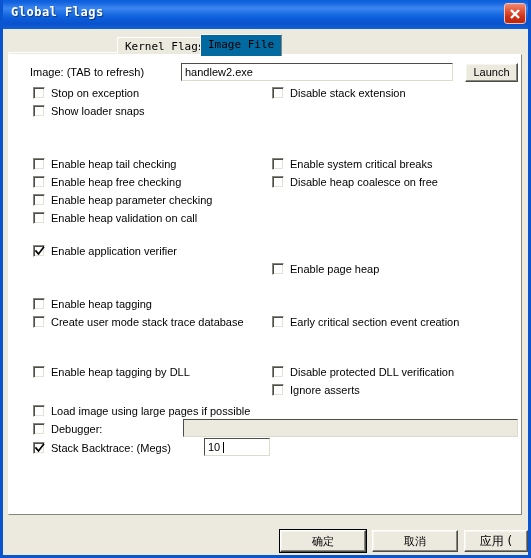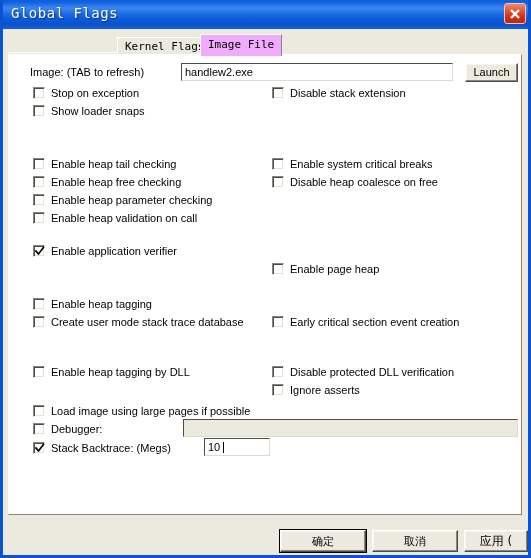--- a/index.html
+++ b/index.html
@@ -39,22 +39,22 @@
     background: linear-gradient(to bottom,
       #0b5ed8 0%, #1263e0 8%, #3c86ef 28%, #1c6ee4 48%,
       #0d5ddb 62%, #0a52cc 82%, #1160d6 100%);
     box-sizing: border-box;
   }
   #title-text {
     position: absolute;
     left: 11px; top: 5px;
     color: #ffffff;
     font-family: "DejaVu Sans Mono", monospace;
-    font-size: 14px;
-    font-weight: normal;
+    font-size: 12px;
+    font-weight: bold;
     letter-spacing: 0.5px;
     text-shadow: 1px 1px 1px rgba(0,0,0,0.45);
     white-space: nowrap;
   }
   #close-button {
     position: absolute;
     right: 5px; top: 3px;
     width: 22px; height: 21px;
     background: linear-gradient(to bottom, #f08a72 0%, #e2573a 35%, #cc2f16 70%, #b8280f 100%);
     border: 1px solid #f4c4b6;
@@ -83,21 +83,21 @@
     font-family: "DejaVu Sans Mono", monospace;
     font-size: 11px;
     line-height: 17px;
     white-space: nowrap;
     cursor: default;
   }
   .tab.active {
     top: 0;
     height: 22px;
     line-height: 20px;
-    background: #f0abfc;
+    background: #0369a1;
     z-index: 5;
     border-bottom: none;
   }
 
   
   #panel {
     position: absolute;
     left: 5px; top: 54px;
     width: 514px;
     height: 461px;

